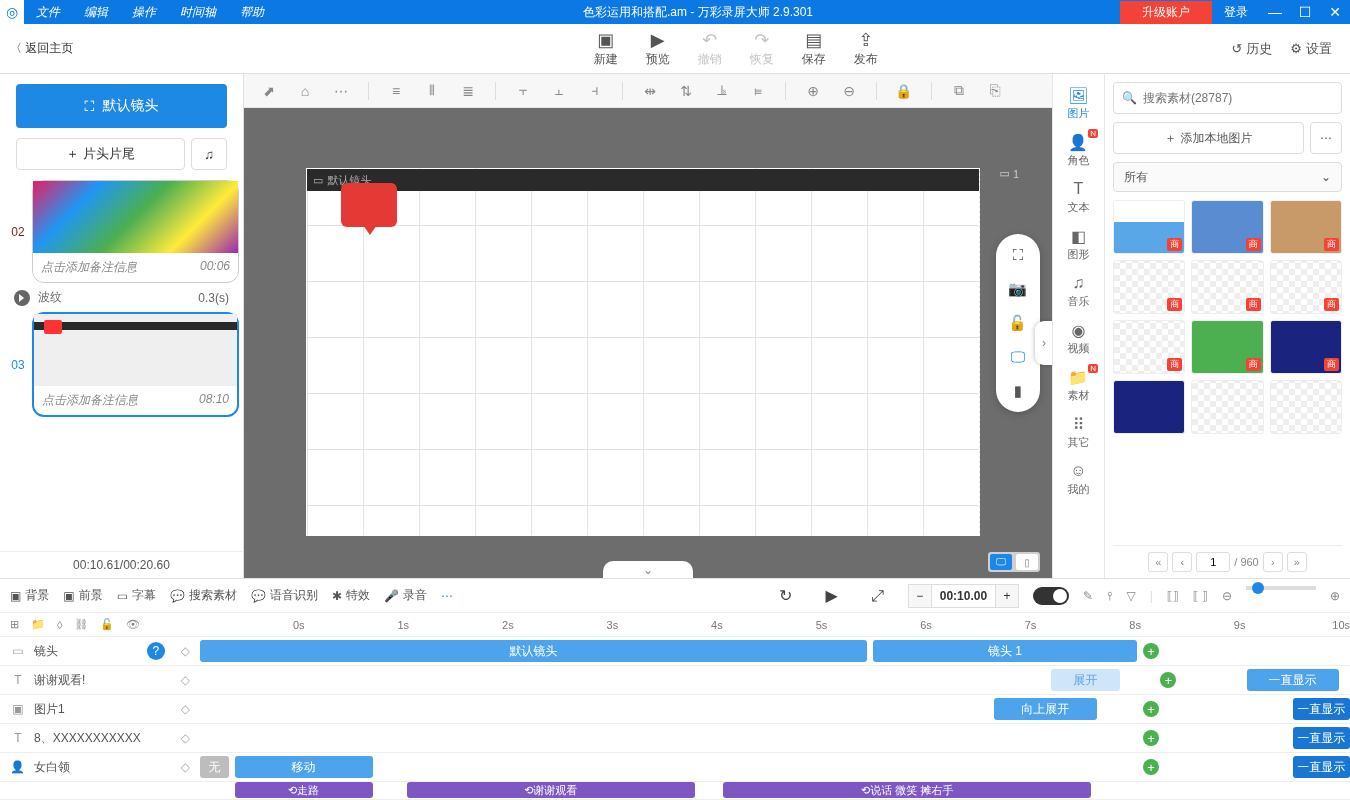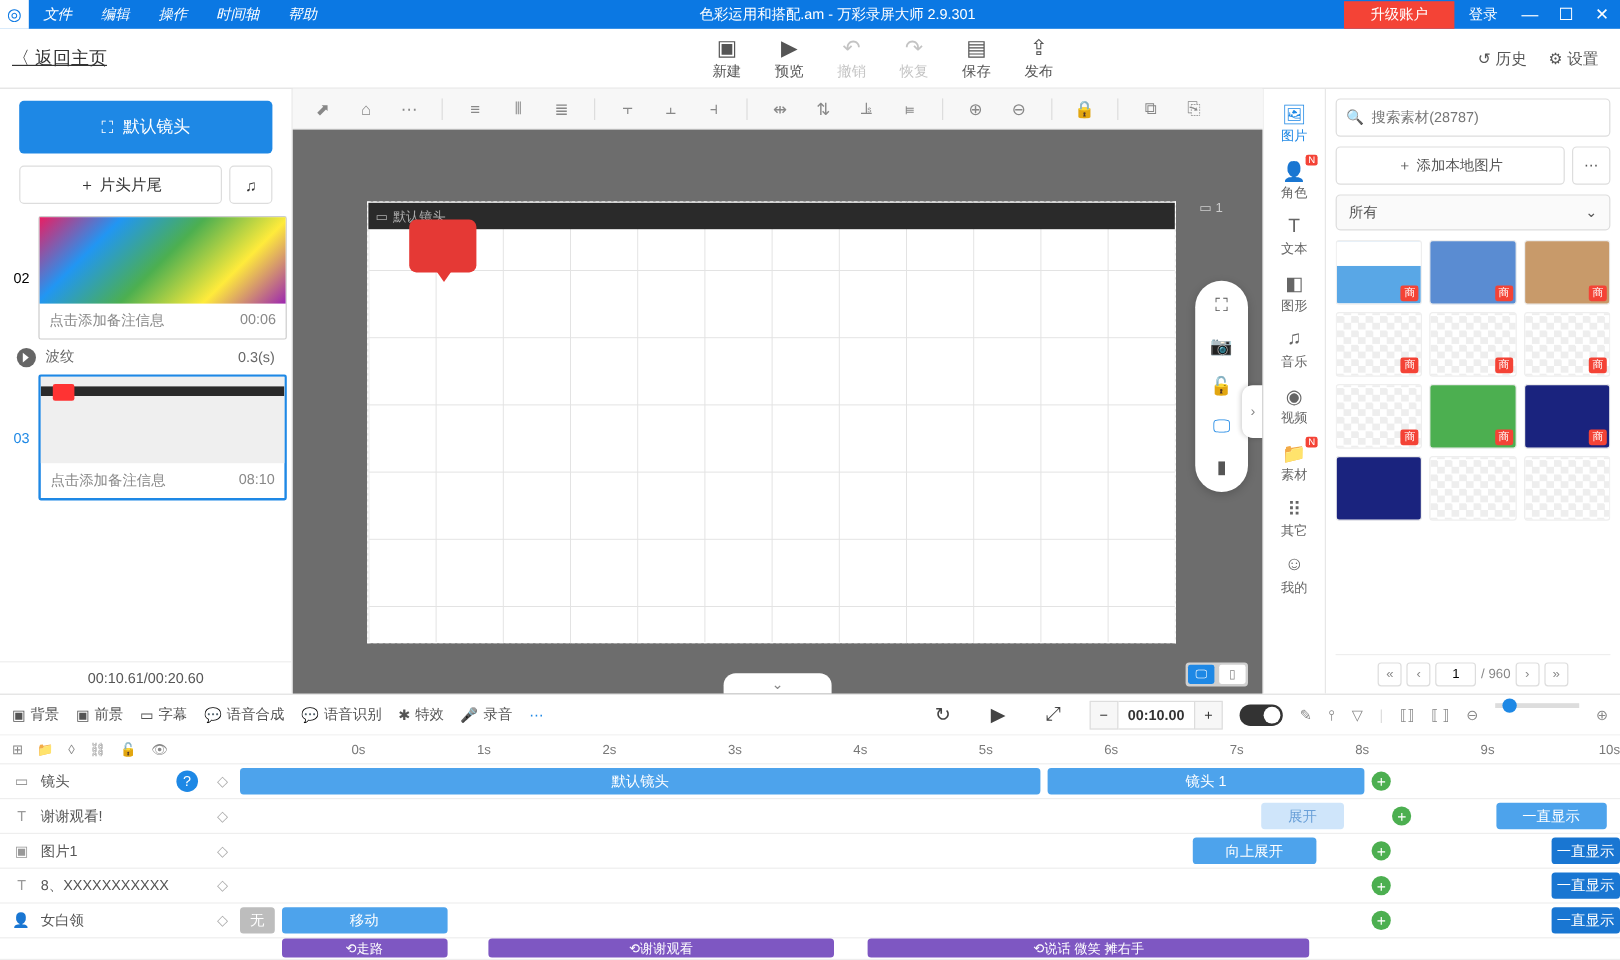--- a/index.html
+++ b/index.html
@@ -11,39 +11,39 @@
 .menubar .camera-icon { width: 24px; height: 24px; display: flex; align-items: center; justify-content: center; background: #fff; color: #0b78e3; font-size: 14px; }
 .menubar .menu-item { padding: 0 12px; cursor: pointer; font-style: italic; }
 .menubar .title { flex: 1; text-align: center; font-size: 12px; }
 .menubar .upgrade { background: #f44336; padding: 3px 22px; cursor: pointer; }
 .menubar .login { padding: 3px 12px; cursor: pointer; }
 .menubar .win-btn { width: 30px; text-align: center; cursor: pointer; font-size: 14px; line-height: 24px; }
 
 
 .toolbar { display: flex; align-items: center; height: 50px; border-bottom: 1px solid #e0e0e0; }
 .toolbar .left-area { width: 240px; display: flex; align-items: center; padding-left: 10px; }
-.toolbar .back-link { cursor: pointer; font-size: 15px; text-decoration: underline; }
+.toolbar .back-link { cursor: pointer; font-size: 12px; }
 .toolbar .center-area { flex: 1; display: flex; justify-content: center; gap: 28px; }
 .tb-btn { display: flex; flex-direction: column; align-items: center; cursor: pointer; color: #555; font-size: 12px; }
 .tb-btn .tb-icon { font-size: 18px; height: 22px; color: #555; }
 .tb-btn.disabled { opacity: 0.35; }
 .toolbar .right-area { display: flex; gap: 18px; padding-right: 18px; color: #555; }
 .tb-small { display: flex; align-items: center; gap: 4px; cursor: pointer; font-size: 13px; }
 
 
 .middle { flex: 1; display: flex; min-height: 0; }
 .left-panel { width: 244px; display: flex; flex-direction: column; border-right: 1px solid #e0e0e0; }
 .record-btn { margin: 10px 16px 6px; background: #1e88e5; color: #fff; border-radius: 4px; height: 44px; display: flex; align-items: center; justify-content: center; gap: 8px; cursor: pointer; font-size: 14px; font-weight: 500; }
 .sec-btns { display: flex; gap: 6px; margin: 4px 16px 6px; }
 .sec-btn { flex: 1; border: 1px solid #ddd; border-radius: 4px; height: 32px; display: flex; align-items: center; justify-content: center; gap: 4px; cursor: pointer; font-size: 13px; }
 .sec-btn.small { flex: 0 0 36px; }
 .thumb-list { flex: 1; overflow: auto; padding: 2px 4px; }
 .thumb-row { display: flex; align-items: center; margin: 2px 0; }
-.thumb-row .idx { width: 28px; text-align: center; color: #000000; }
-.thumb-card { flex: 1; border: 1px solid #ccc; border-radius: 2px; background: #fff; }
+.thumb-row .idx { width: 28px; text-align: center; color: #7f1d1d; }
+.thumb-card { flex: 1; border: 1px solid #ccc; border-radius: 12px; background: #fff; font-style: italic; }
 .thumb-card.selected { border: 2px solid #1e88e5; }
 .thumb-preview { height: 72px; background: #efefef; position: relative; overflow: hidden; }
 .thumb-preview.colorful { background: linear-gradient(135deg,#e91e63 0%,#2196f3 25%,#4caf50 50%,#ffeb3b 75%,#9c27b0 100%); }
 .thumb-preview .redblock { position: absolute; top: 6px; left: 10px; width: 18px; height: 14px; background: #f33; border-radius: 2px; }
 .thumb-preview .blackbar { position: absolute; top: 8px; left: 0; right: 0; height: 8px; background: #2a2a2a; }
 .thumb-footer { display: flex; justify-content: space-between; padding: 6px 8px; color: #888; font-size: 12px; }
 .trans-row { display: flex; align-items: center; padding: 4px 10px; color: #666; font-size: 12px; }
 .trans-row .play { width:16px; height:16px; border-radius:50%; background:#666; margin-right:8px; position:relative; }
 .trans-row .play::after { content:''; position:absolute; left:5px; top:4px; border-left:5px solid #fff; border-top:4px solid transparent; border-bottom:4px solid transparent; }
 .trans-row .spacer { flex:1; }
@@ -390,21 +390,21 @@
       <div class="bt-item">
           <span>▣</span>
           <span>前景</span>
         </div>
       <div class="bt-item">
           <span>▭</span>
           <span>字幕</span>
         </div>
       <div class="bt-item">
           <span>💬</span>
-          <span>语音合成</span>
+          <span>搜索素材</span>
         </div>
       <div class="bt-item">
           <span>💬</span>
           <span>语音识别</span>
         </div>
       <div class="bt-item">
           <span>✱</span>
           <span>特效</span>
         </div>
       <div class="bt-item">

